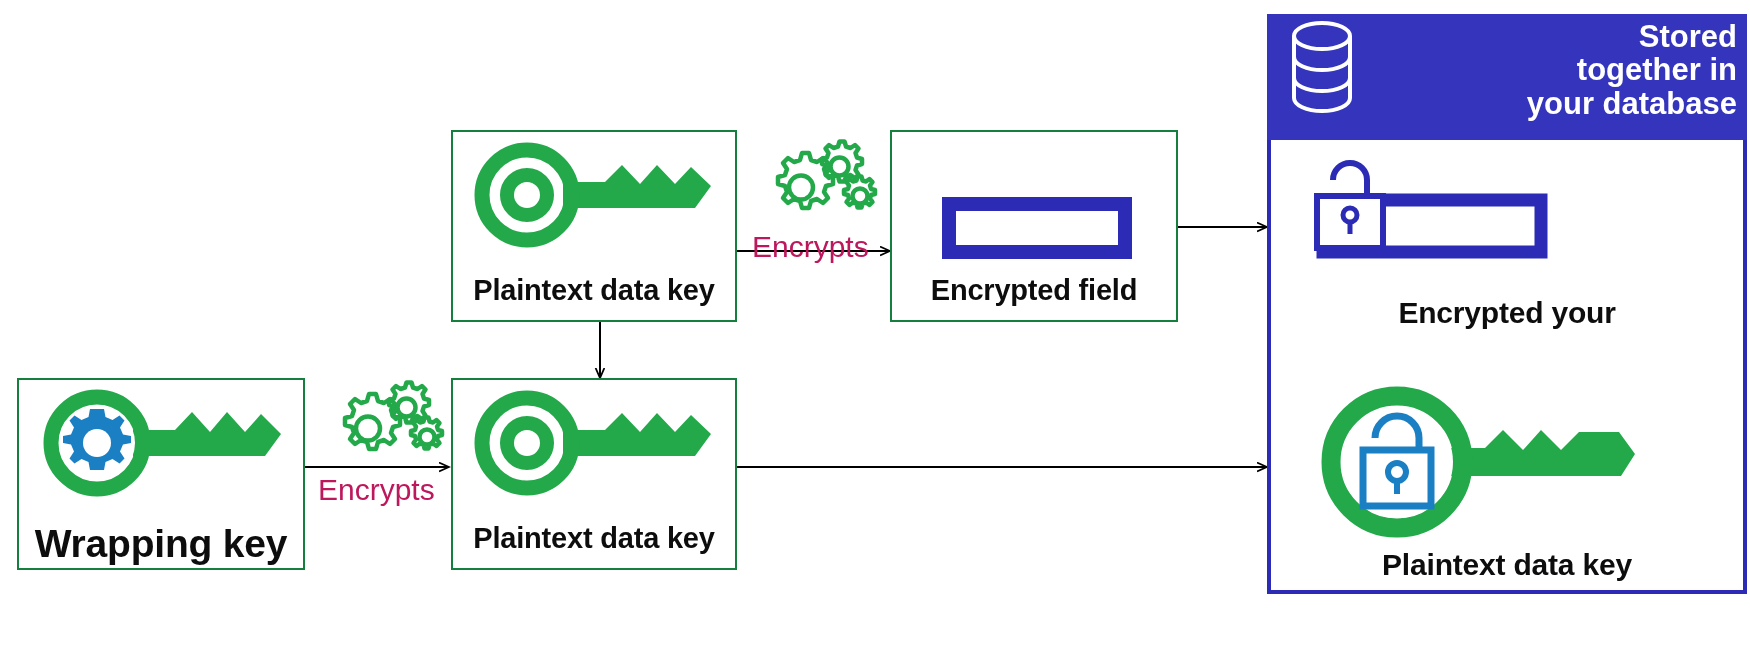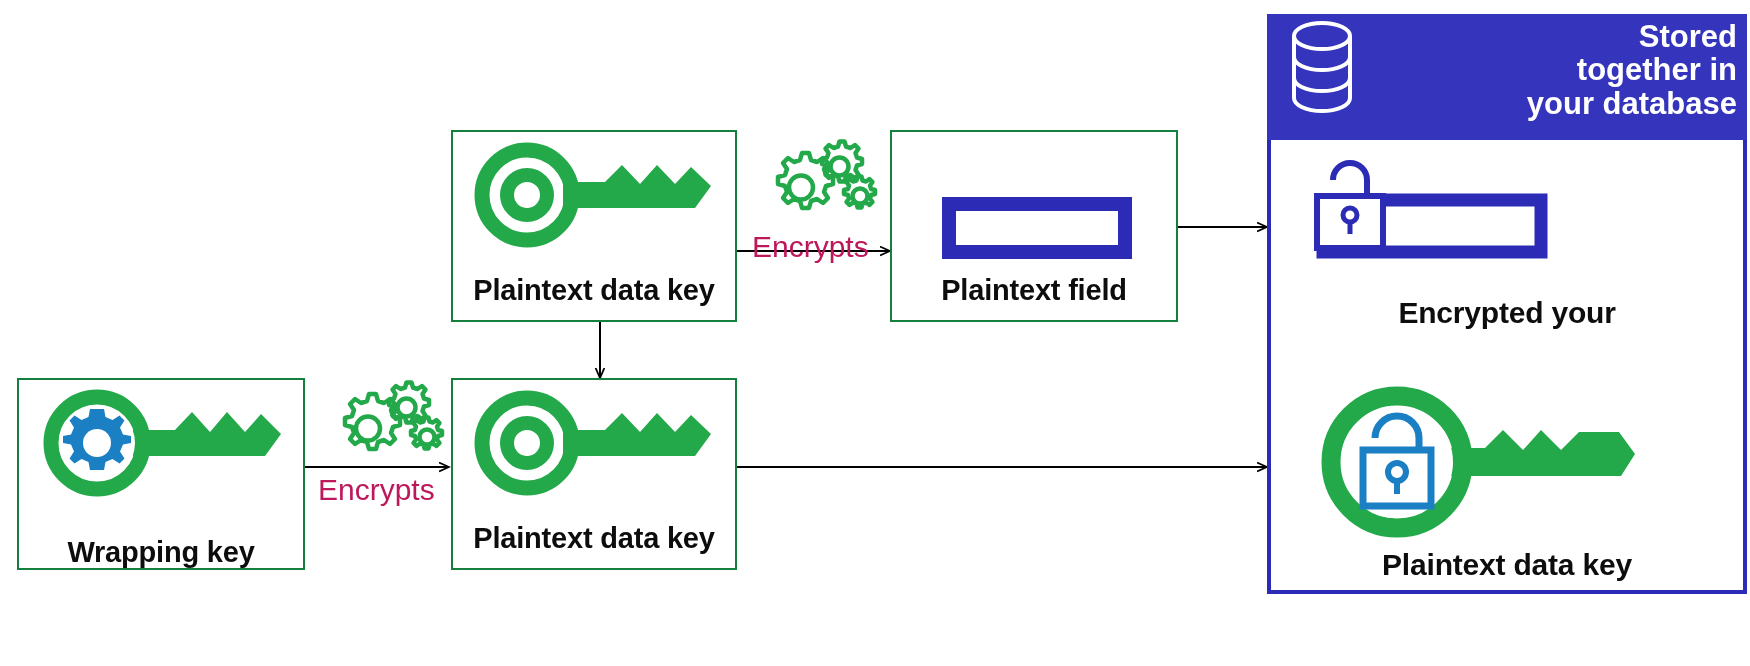--- a/index.html
+++ b/index.html
@@ -176,42 +176,42 @@
     </svg>
   </div>
   <div class="edge-label" style="left:752px; top:230px;">Encrypts</div>
 
   <div class="node-box" style="left:890px; top:130px; width:288px; height:192px;">
     <div class="icon-wrap" style="left:50px; top:65px; width:190px; height:62px;">
       <svg width="190" height="62" viewBox="0 0 190 62">
         <rect x="7" y="7" width="176" height="48" fill="none" stroke="#2b2bb5" stroke-width="14"></rect>
       </svg>
     </div>
-    <div class="node-label" style="top:142px; font-size:29px;">Plaintext field</div>
+    <div class="node-label" style="top:142px; font-size:29px;">Encrypted field</div>
   </div>
 
   <div class="node-box" style="left:17px; top:378px; width:288px; height:192px;">
     <div class="icon-wrap" style="left:8px; top:8px; width:272px; height:122px;">
       <svg width="272" height="122" viewBox="0 0 272 122">
         <path d="M106,42 L148,42 L165,24 L183,44 L200,24 L218,44 L234,26 L254,46
                  L238,68 L106,68 Z" fill="#23a94a"></path>
         <circle cx="70" cy="55" r="46" fill="none" stroke="#23a94a" stroke-width="15"></circle>
         <circle cx="70" cy="55" r="38" fill="#ffffff"></circle>
 
         <g fill="#1b7fc4">
           <path d="M70,21
                    l7,0 l1.5,8 l7,3 l7,-4.5 l5,5 l-4.5,7 l3,7 l8,1.5 l0,7 l-8,1.5 l-3,7
                    l4.5,7 l-5,5 l-7,-4.5 l-7,3 l-1.5,8 l-7,0 l-7,0 l-1.5,-8 l-7,-3 l-7,4.5
                    l-5,-5 l4.5,-7 l-3,-7 l-8,-1.5 l0,-7 l8,-1.5 l3,-7 l-4.5,-7 l5,-5 l7,4.5
                    l7,-3 l1.5,-8 Z"></path>
         </g>
         <circle cx="70" cy="55" r="14" fill="#ffffff"></circle>
       </svg>
     </div>
-    <div class="node-label" style="top:156px; font-size:29px;">Wrapping key</div>
+    <div class="node-label" style="top:142px; font-size:39px;">Wrapping key</div>
   </div>
 
   <div class="icon-wrap" style="left:327px; top:383px; width:120px; height:90px;">
     <svg width="120" height="90" viewBox="0 0 120 90">
       <g fill="none" stroke="#23a94a" stroke-width="4.5" stroke-linejoin="round">
         <path d="M18,42 l0,-7 l7,-2 l2,-6 l-4,-6 l5,-5 l6,4 l6,-2 l2,-7 l7,0 l2,7 l6,2 l6,-4 l5,5
                  l-4,6 l2,6 l7,2 l0,7 l-7,2 l-2,6 l4,6 l-5,5 l-6,-4 l-6,2 l-2,7 l-7,0 l-2,-7 l-6,-2
                  l-6,4 l-5,-5 l4,-6 l-2,-6 Z"></path>
         <circle cx="41" cy="45.5" r="12"></circle>
         <path d="M62,22 l0,-5 l5,-1.5 l1.5,-4.5 l-3,-4.5 l3.5,-3.5 l4.5,3 l4.5,-1.5 l1.5,-5 l5,0

